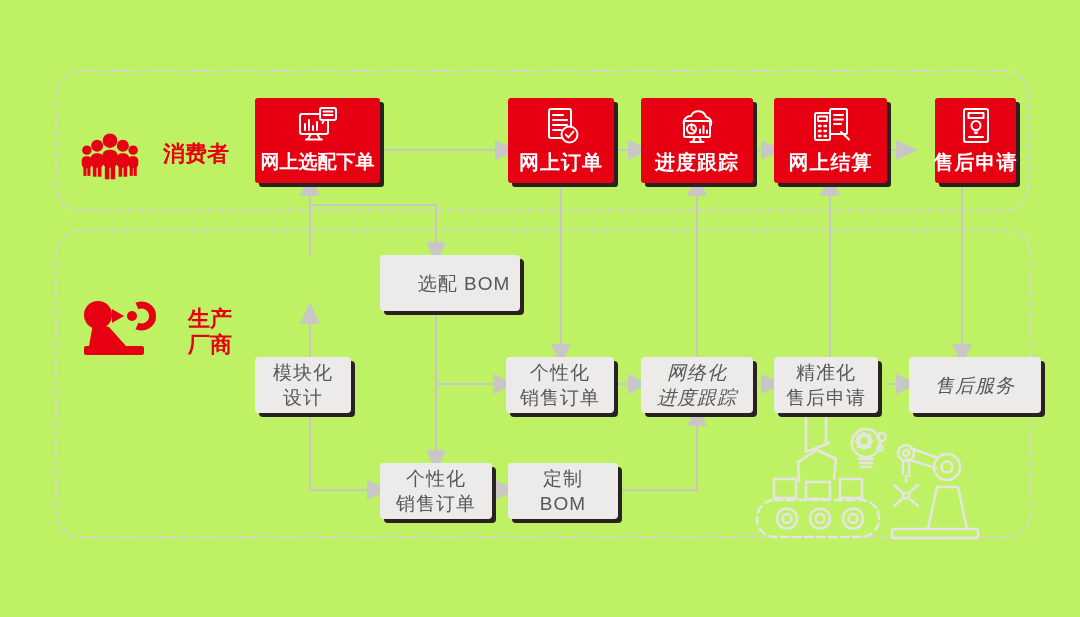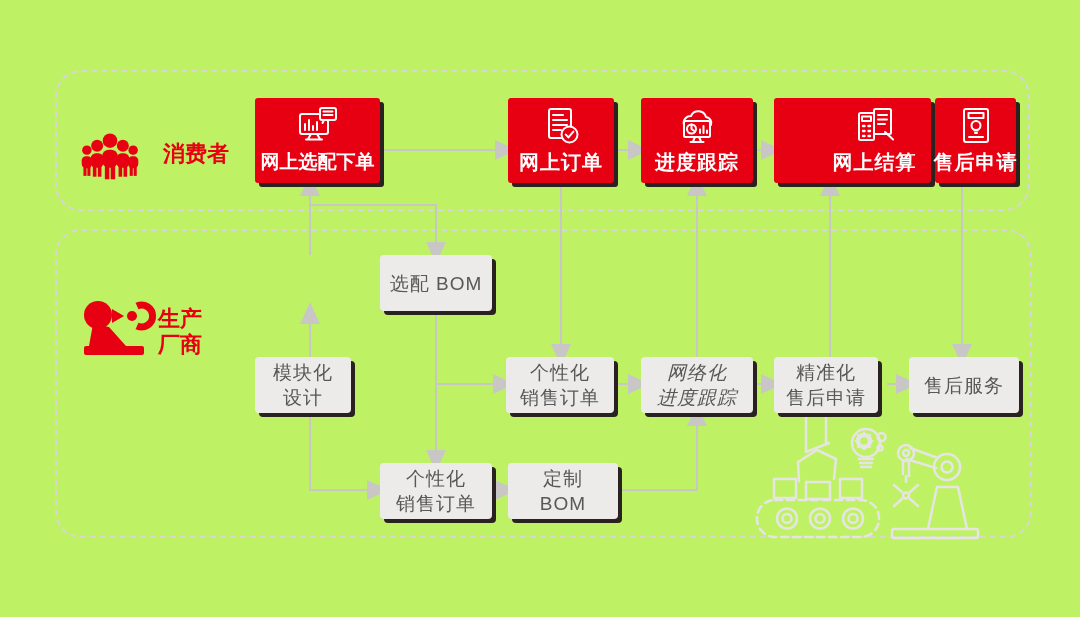--- a/index.html
+++ b/index.html
@@ -108,21 +108,21 @@
       <g fill="#e60012">
         <rect x="8" y="47" width="60" height="9" rx="2"></rect>
         <polygon points="17,25 33,28 50,47 13,47"></polygon>
         <circle cx="22" cy="16" r="14"></circle>
         <polygon points="36,10 48,17 36,24"></polygon>
         <circle cx="56" cy="17" r="5"></circle>
       </g>
       <path d="M61 7 A11 11 0 1 1 61 27" stroke="#e60012" stroke-width="7" fill="none"></path>
     </svg>
   </span>
-  <div class="lane-label" style="left:158px;top:306px;text-align:right;">
+  <div class="lane-label" style="left:188px;top:306px;text-align:right;">
     <div>生产</div>
     <div>厂商</div>
   </div>
 
   <div class="step step-wide" style="left:255px;width:125px;">
     <span class="step-icon">
       <svg width="48" height="42" viewBox="0 0 48 42" stroke="#fff" stroke-width="2" fill="none" stroke-linecap="round" stroke-linejoin="round">
         <rect x="6" y="8" width="28" height="20" rx="2"></rect>
         <path d="M11 24 V18 M15 24 V14 M19 24 V20 M23 24 V16"></path>
         <path d="M17 28 L14 33 M23 28 L26 33 M12 33.5 H28"></path>
@@ -152,21 +152,21 @@
         <rect x="12" y="15" width="26" height="16" rx="1.5" fill="#e60012"></rect>
         <circle cx="19.5" cy="23" r="4.5"></circle>
         <path d="M19.5 23 V18.5 M19.5 23 L23 25.5"></path>
         <path d="M28 27 V23.5 M31.5 27 V20 M35 27 V24.5"></path>
         <path d="M23 31 L21 35.5 M27 31 L29 35.5 M18.5 36 H31.5"></path>
       </svg>
     </span>
     <span class="step-label">进度跟踪</span>
   </div>
 
-  <div class="step" style="left:774px;width:113px;padding-left:44px;">
+  <div class="step" style="left:774px;width:113px;">
     <span class="step-icon">
       <svg width="48" height="42" viewBox="0 0 48 42" stroke="#fff" stroke-width="2" fill="none" stroke-linecap="round" stroke-linejoin="round">
         <rect x="23" y="3" width="17" height="25" rx="1.5"></rect>
         <path d="M27 9 H36 M27 13.5 H36 M27 18 H34"></path>
         <path d="M34 26 L40 31.5 M40 31.5 L42 33.5"></path>
         <rect x="8" y="7" width="15" height="27" rx="1.5" fill="#e60012"></rect>
         <rect x="11" y="10.5" width="9" height="4.5"></rect>
         <path d="M12 20 h1.5 M17.5 20 h1.5 M12 25 h1.5 M17.5 25 h1.5 M12 30 h1.5 M17.5 30 h1.5" stroke-width="2.4"></path>
       </svg>
     </span>
@@ -179,40 +179,40 @@
         <rect x="10" y="3" width="24" height="33" rx="2"></rect>
         <rect x="14.5" y="7" width="15" height="5"></rect>
         <circle cx="22" cy="19.5" r="4.5"></circle>
         <path d="M20.5 24.5 h3 M21 27 h2"></path>
         <path d="M15 31 H29"></path>
       </svg>
     </span>
     <span class="step-label">售后申请</span>
   </div>
 
-  <div class="node" style="left:380px;top:255px;width:112px;">
+  <div class="node" style="left:380px;top:255px;width:112px;padding-left:28px;">
     <span>选配 BOM</span>
   </div>
   <div class="node" style="left:255px;top:357px;width:96px;">
     <span>模块化</span>
     <span>设计</span>
   </div>
   <div class="node" style="left:506px;top:357px;width:108px;">
     <span>个性化</span>
     <span>销售订单</span>
   </div>
   <div class="node" style="left:641px;top:357px;width:112px;font-style:italic;">
     <span>网络化</span>
     <span>进度跟踪</span>
   </div>
   <div class="node" style="left:774px;top:357px;width:104px;text-align:right;">
     <span>精准化</span>
     <span>售后申请</span>
   </div>
-  <div class="node" style="left:909px;top:357px;width:110px;">
+  <div class="node" style="left:909px;top:357px;width:132px;font-style:italic;">
     <span>售后服务</span>
   </div>
   <div class="node" style="left:380px;top:463px;width:112px;">
     <span>个性化</span>
     <span>销售订单</span>
   </div>
   <div class="node" style="left:508px;top:463px;width:110px;text-align:center;">
     <span>定制</span>
     <span>BOM</span>
   </div>

